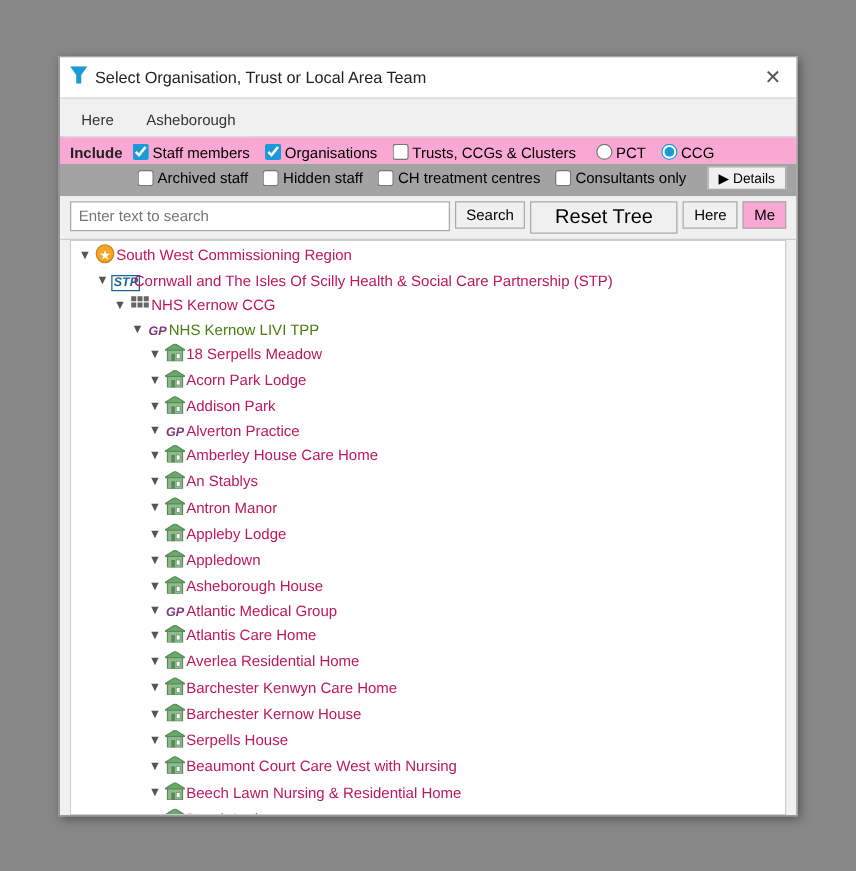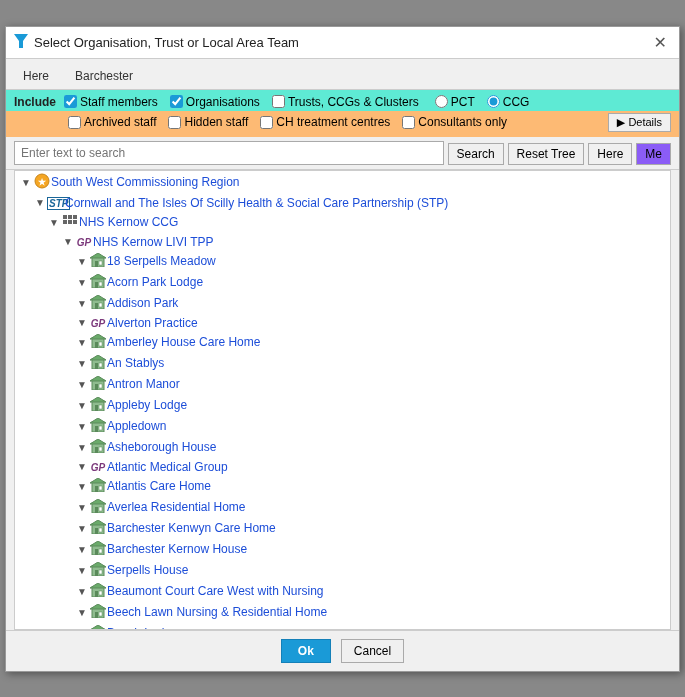--- a/index.html
+++ b/index.html
@@ -7,21 +7,21 @@
       font-family: Arial, sans-serif;
       font-size: 12px;
       background: #888;
       display: flex;
       justify-content: center;
       align-items: center;
       width: 685px;
       height: 697px;
     }
     .dialog {
-      width: 675px;
+      width: 591px;
       background: #f0f0f0;
       border: 1px solid #999;
       box-shadow: 2px 2px 8px rgba(0,0,0,0.4);
     }
     .title-bar {
       background: #fff;
       border-bottom: 1px solid #ccc;
       padding: 6px 8px;
       display: flex;
       align-items: center;
@@ -70,21 +70,21 @@
       border-bottom: 1px solid #fff;
       font-weight: bold;
       margin-top: 2px;
     }
     .include-row {
       display: flex;
       align-items: center;
       padding: 5px 8px 2px 8px;
       gap: 4px;
       flex-wrap: wrap;
-      background: #5eead4;
+      background: #f9a8d4;
     }
     .include-label {
       font-weight: bold;
       margin-right: 4px;
       color: #222;
     }
     .checkbox-group {
       display: flex;
       align-items: center;
       gap: 3px;
@@ -104,36 +104,36 @@
       align-items: center;
       gap: 12px;
       margin-left: 4px;
     }
     .second-row {
       display: flex;
       align-items: center;
       padding: 2px 8px 5px 62px;
       gap: 4px;
       flex-wrap: wrap;
-      background: #fdba74;
+      background: #a3a3a3;
     }
     .details-btn {
       margin-left: auto;
       background: #f0f0f0;
       border: 1px solid #aaa;
       padding: 2px 8px;
       cursor: pointer;
       font-size: 11px;
       display: flex;
       align-items: center;
       gap: 3px;
     }
     .search-row {
       display: flex;
-      align-items: flex-end;
+      align-items: flex-start;
       padding: 4px 8px;
       gap: 4px;
       background: #f0f0f0;
       border-bottom: 1px solid #ccc;
     }
     .search-input {
       flex: 1;
       padding: 4px 6px;
       border: 1px solid #aaa;
       font-size: 12px;
@@ -142,33 +142,33 @@
     .search-btn {
       background: #f0f0f0;
       border: 1px solid #aaa;
       padding: 3px 8px;
       cursor: pointer;
       font-size: 12px;
     }
     .reset-btn {
       background: #f0f0f0;
       border: 1px solid #aaa;
+      padding: 3px 19px;
+      cursor: pointer;
+      font-size: 16px;
+    }
+    .here-btn {
+      background: #f0f0f0;
+      border: 1px solid #aaa;
       padding: 3px 8px;
       cursor: pointer;
       font-size: 12px;
     }
-    .here-btn {
-      background: #f0f0f0;
-      border: 1px solid #aaa;
-      padding: 3px 8px;
-      cursor: pointer;
-      font-size: 12px;
-    }
     .me-btn {
-      background: #8b5cf6;
+      background: #f9a8d4;
       border: 1px solid #aaa;
       padding: 3px 8px;
       cursor: pointer;
       font-size: 12px;
     }
     .tree-container {
       background: #fff;
       border: 1px solid #ccc;
       margin: 0 8px;
       height: 460px;
@@ -188,24 +188,24 @@
       color: #555;
       font-size: 10px;
       flex-shrink: 0;
     }
     .node-icon {
       width: 18px;
       text-align: center;
       flex-shrink: 0;
     }
     .node-label {
-      color: #1d4ed8;
-      font-size: 12px;
-    }
-    .node-label.purple { color: #1d4ed8; }
+      color: #be185d;
+      font-size: 12px;
+    }
+    .node-label.purple { color: #4d7c0f; }
     .footer {
       display: flex;
       justify-content: center;
       align-items: center;
       gap: 10px;
       padding: 8px;
       background: #f0f0f0;
       border-top: 1px solid #ccc;
     }
     .ok-btn {
@@ -250,21 +250,21 @@
           <polygon points="0,0 14,0 9,7 9,14 5,14 5,7" fill="#1a9ad7"></polygon>
         </svg>
       </span>
       <span class="title-text">Select Organisation, Trust or Local Area Team</span>
     </div>
     <button class="close-btn">✕</button>
   </div>
 
   <div class="tabs">
     <div class="tab">Here</div>
-    <div class="tab">Barchester</div>
+    <div class="tab">Asheborough</div>
   </div>
 
   <div class="include-row">
     <span class="include-label">Include</span>
     <div class="checkbox-group">
       <input type="checkbox" class="cb-blue" checked="" id="cb-staff" style="">
       <label for="cb-staff">Staff members</label>
     </div>
     <div class="checkbox-group">
       <input type="checkbox" class="cb-blue" checked="" id="cb-org" style="">
@@ -521,17 +521,13 @@
         <span class="node-icon"><svg width="16" height="14" viewBox="0 0 16 14">
       <rect x="2" y="4" width="12" height="10" fill="#8fbc8f" stroke="#5a8a5a" stroke-width="1"></rect>
       <polygon points="0,5 8,0 16,5" fill="#6aaa6a" stroke="#5a8a5a" stroke-width="1"></polygon>
       <rect x="5" y="8" width="3" height="6" fill="#5a8a5a"></rect>
       <rect x="9" y="8" width="3" height="4" fill="#fff" stroke="#5a8a5a" stroke-width="0.5"></rect>
     </svg></span>
         <span class="node-label">Beech Lodge</span>
       </div>
     </div>
 
-  <div class="footer">
-    <button class="ok-btn">Ok</button>
-    <button class="cancel-btn">Cancel</button>
-  </div>
 </div>
 
 </body></html>

